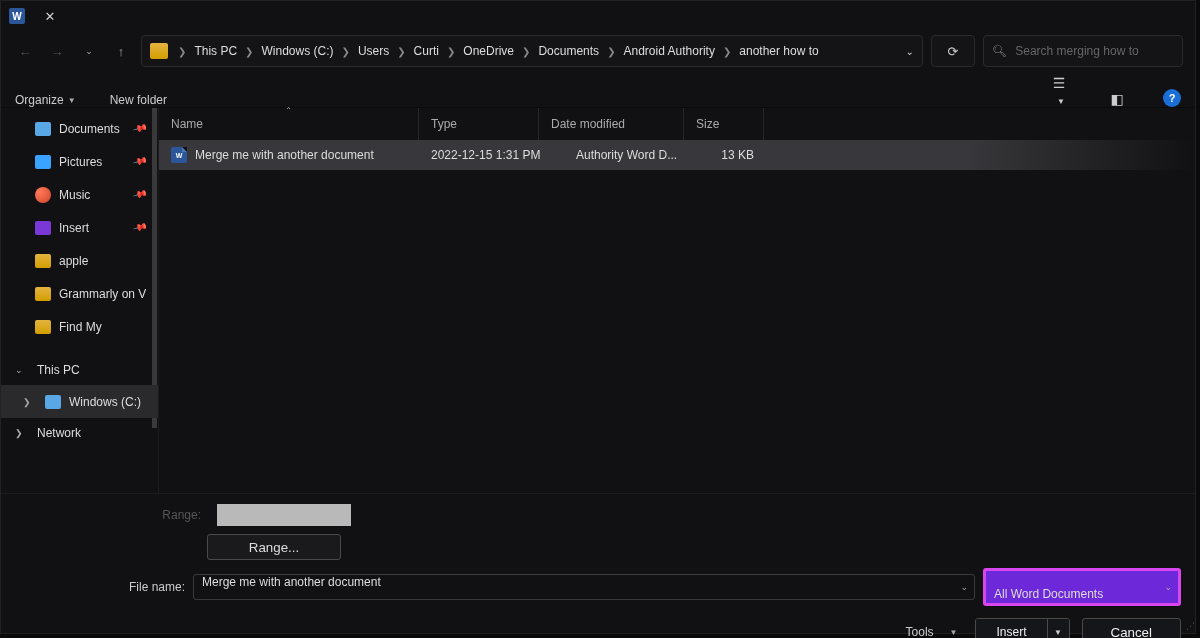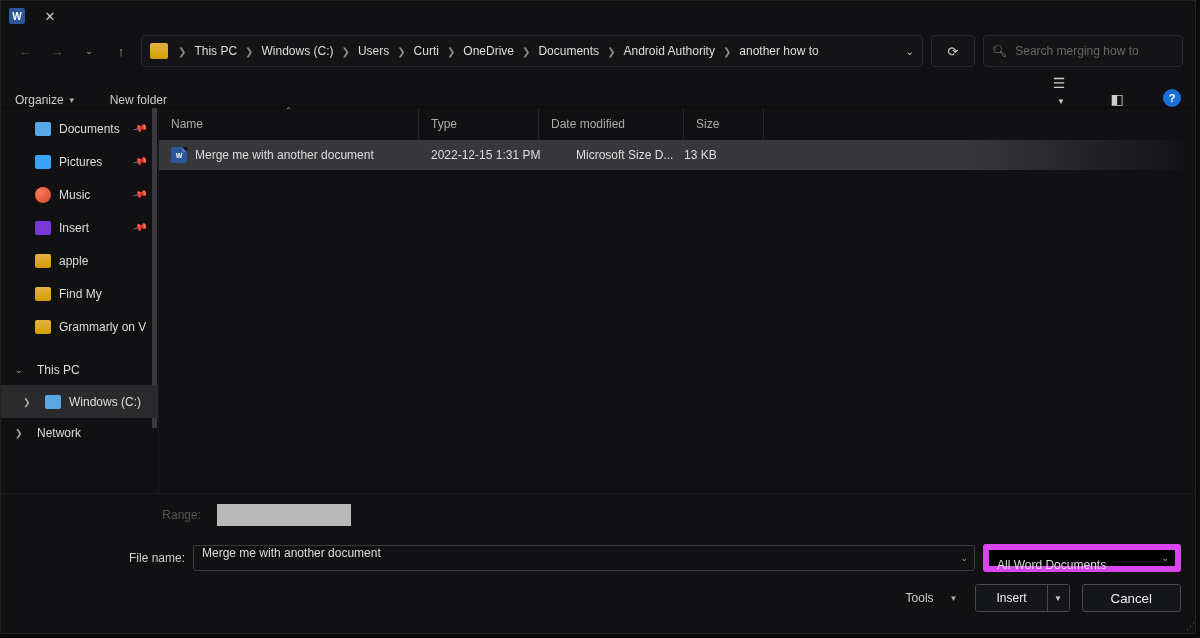--- a/index.html
+++ b/index.html
@@ -174,21 +174,21 @@
     height:30px;
     align-items:center;
     color:#ddd;
     font-size:12px;
   }
   .flrow.sel { background:linear-gradient(90deg, rgba(60,60,64,0.9) 0%, rgba(60,60,64,0.9) 78%, rgba(60,60,64,0) 100%);}
   .flrow .cell { padding-left:12px;}
   .flrow .cell.name { width:260px; display:flex; align-items:center; gap:8px;}
   .flrow .cell.date { width:145px;}
   .flrow .cell.type { width:120px;}
-  .flrow .cell.size { width:80px; padding-right:10px; padding-left:0;}
+  .flrow .cell.size { width:80px; text-align:right; padding-right:10px; padding-left:0;}
   .docicon {
     width:16px;height:16px;background:#2b579a;border-radius:2px; position:relative;
     display:flex;align-items:center;justify-content:center;color:#fff;font-size:8px;font-weight:bold;
   }
   .docicon::after{content:""; position:absolute; right:0;top:0;width:0;height:0;
     border-top:5px solid #111113;border-left:5px solid #4a77b8;}
   .flrow .docicon span{font-size:7px;}
 
   
   .bottom {
@@ -207,41 +207,41 @@
   .rangebtnrow { margin-left:192px; margin-top:6px;}
   .rangebtn {
     width:134px; height:26px;
     border:1px solid #4a4a4a;
     background:#1a1a1c;
     color:#ddd;
     border-radius:3px;
   }
   .fnrow {
     display:flex; align-items:center; gap:8px;
-    margin-top:16px;
+    margin-top:8px;
   }
   .fnrow .lbl { width:170px; text-align:right; color:#ccc;}
   .fninput {
     flex:1;
     height:26px;
     border:1px solid #3a3a3d;
     background:#111113;
     color:#ddd;
     padding:0 8px;
     border-radius:3px;
     position:relative;
   }
   .fninput .dd { position:absolute; right:6px; top:50%; transform:translateY(-50%); color:#aaa; font-size:9px;}
   .ftselect {
     width:198px;
     height:26px;
-    border:6px solid #d946ef;
-    background:#000000;
-    color:#ddd;
-    padding:8px 8px;
+    border:3px solid #d946ef;
+    background:#6d28d9;
+    color:#ddd;
+    padding:16px 8px;
     border-radius:3px;
     position:relative;
   }
   .ftselect .dd { position:absolute; right:6px; top:50%; transform:translateY(-50%); color:#aaa; font-size:9px;}
   .btnrow {
     display:flex; justify-content:flex-end; gap:12px; align-items:center;
     margin-top:12px;
   }
   .btnrow .toolslabel { color:#ccc; margin-right:4px;}
   .btnrow .caret-sm { font-size:8px; color:#aaa; margin-right:6px;}
@@ -371,25 +371,25 @@
         <span class="ic video"></span>
         <span>Insert</span>
         <span class="pin">📌</span>
       </div>
       <div class="sbitem">
         <span class="ic folder"></span>
         <span>apple</span>
       </div>
       <div class="sbitem">
         <span class="ic folder"></span>
+        <span style="white-space:nowrap;overflow:hidden;">Grammarly on V</span>
+      </div>
+      <div class="sbitem">
+        <span class="ic folder"></span>
         <span>Find My</span>
-      </div>
-      <div class="sbitem">
-        <span class="ic folder"></span>
-        <span style="white-space:nowrap;overflow:hidden;">Grammarly on V</span>
       </div>
 
       <div class="sbgroup">
         <span class="chev">⌄</span>
         <span class="ic pc"></span>
         <span>This PC</span>
       </div>
       <div class="sbitem sel" style="padding-left:44px;">
         <span style="position:absolute;left:22px;color:#aaa;font-size:9px;">❯</span>
         <span class="ic disk"></span>
@@ -420,30 +420,35 @@
       </div>
 
       <div class="flrow sel">
         <div class="cell name">
           <span class="docicon">
               <span>W</span>
             </span>
           <span>Merge me with another document</span>
         </div>
         <div class="cell date">2022-12-15 1:31 PM</div>
-        <div class="cell type">Microsoft Size D...</div>
+        <div class="cell type">Authority Word D...</div>
         <div class="cell size">13 KB</div>
       </div>
     </div>
   </div>
 
   <div class="bottom">
     <div class="rangerow">
       <div class="lbl">Range:</div>
       <div class="box"></div>
+    </div>
+    <div class="rangebtnrow">
+      <button class="rangebtn">
+        <span>Range...</span>
+      </button>
     </div>
 
     <div class="fnrow">
       <div class="lbl">File name:</div>
       <div class="fninput">
         <span>Merge me with another document</span>
         <span class="dd">⌄</span>
       </div>
       <div class="ftselect">
         <span>All Word Documents</span>

